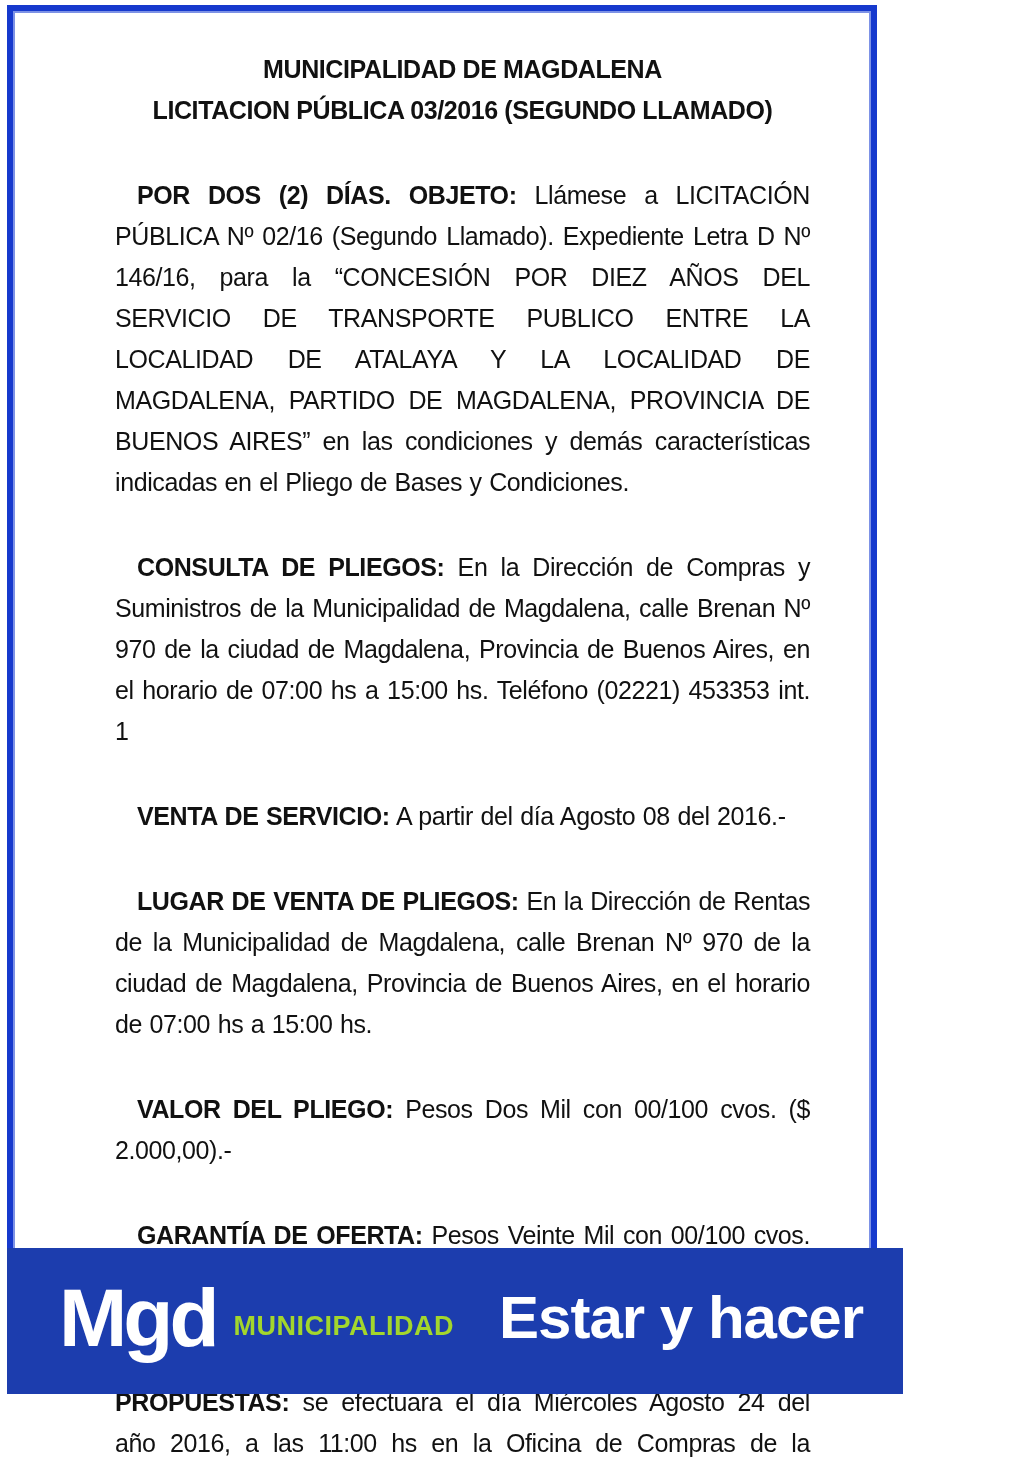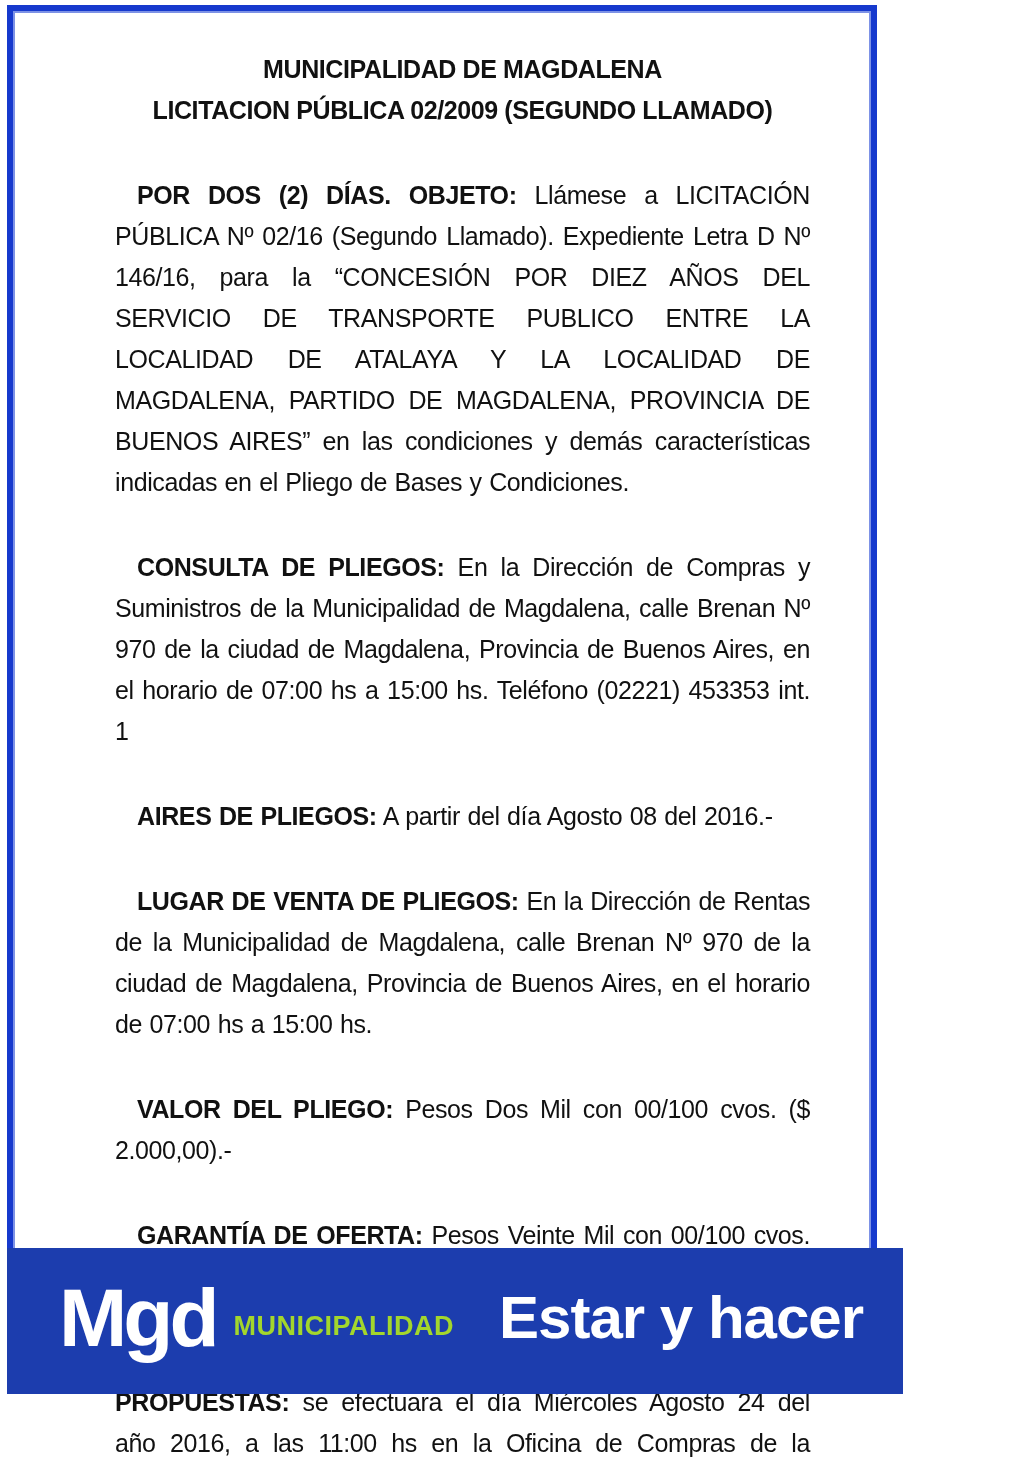--- a/index.html
+++ b/index.html
@@ -84,28 +84,28 @@
     font-size: 60px;
     letter-spacing: -1px;
     margin-top: -8px;
   }
 </style>
 </head>
 <body>
 
 <div class="doc-frame">
   <div class="doc-title">MUNICIPALIDAD DE MAGDALENA</div>
-  <div class="doc-title">LICITACION PÚBLICA 02/2009 (SEGUNDO LLAMADO)</div>
+  <div class="doc-title">LICITACION PÚBLICA 03/2016 (SEGUNDO LLAMADO)</div>
 
   <div class="doc-body">
     <p><span class="para-label">POR DOS (2) DÍAS. OBJETO:</span><span> Llámese a LICITACIÓN PÚBLICA Nº 02/16 (Segundo Llamado). Expediente Letra D Nº 146/16, para la “CONCESIÓN POR DIEZ AÑOS DEL SERVICIO DE TRANSPORTE PUBLICO ENTRE LA LOCALIDAD DE ATALAYA Y LA LOCALIDAD DE MAGDALENA, PARTIDO DE MAGDALENA, PROVINCIA DE BUENOS AIRES” en las condiciones y demás características indicadas en el Pliego de Bases y Condiciones.</span></p>
 
     <p><span class="para-label">CONSULTA DE PLIEGOS:</span><span> En la Dirección de Compras y Suministros de la Municipalidad de Magdalena, calle Brenan Nº 970 de la ciudad de Magdalena, Provincia de Buenos Aires, en el horario de 07:00 hs a 15:00 hs. Teléfono (02221) 453353 int. 1</span></p>
 
-    <p><span class="para-label">AIRES DE PLIEGOS:</span><span> A partir del día Agosto 08 del 2016.-</span></p>
+    <p><span class="para-label">VENTA DE SERVICIO:</span><span> A partir del día Agosto 08 del 2016.-</span></p>
 
     <p><span class="para-label">LUGAR DE VENTA DE PLIEGOS:</span><span> En la Dirección de Rentas de la Municipalidad de Magdalena, calle Brenan Nº 970 de la ciudad de Magdalena, Provincia de Buenos Aires, en el horario de 07:00 hs a 15:00 hs.</span></p>
 
     <p><span class="para-label">VALOR DEL PLIEGO:</span><span> Pesos Dos Mil con 00/100 cvos. ($ 2.000,00).-</span></p>
 
     <p><span class="para-label">GARANTÍA DE OFERTA:</span><span> Pesos Veinte Mil con 00/100 cvos. ($ 20.000,00).-</span></p>
 
     <p><span class="para-label">DÍA, HORA Y LUGAR PARA LA APERTURA DE LAS PROPUESTAS:</span><span> se efectuara el día Miércoles Agosto 24 del año 2016, a las 11:00 hs en la Oficina de Compras de la Municipalidad de Magdalena, sito en calle Brenan Nº 970 de la ciudad de Magdalena, Provincia de Buenos Aires.</span></p>
   </div>
 </div>

